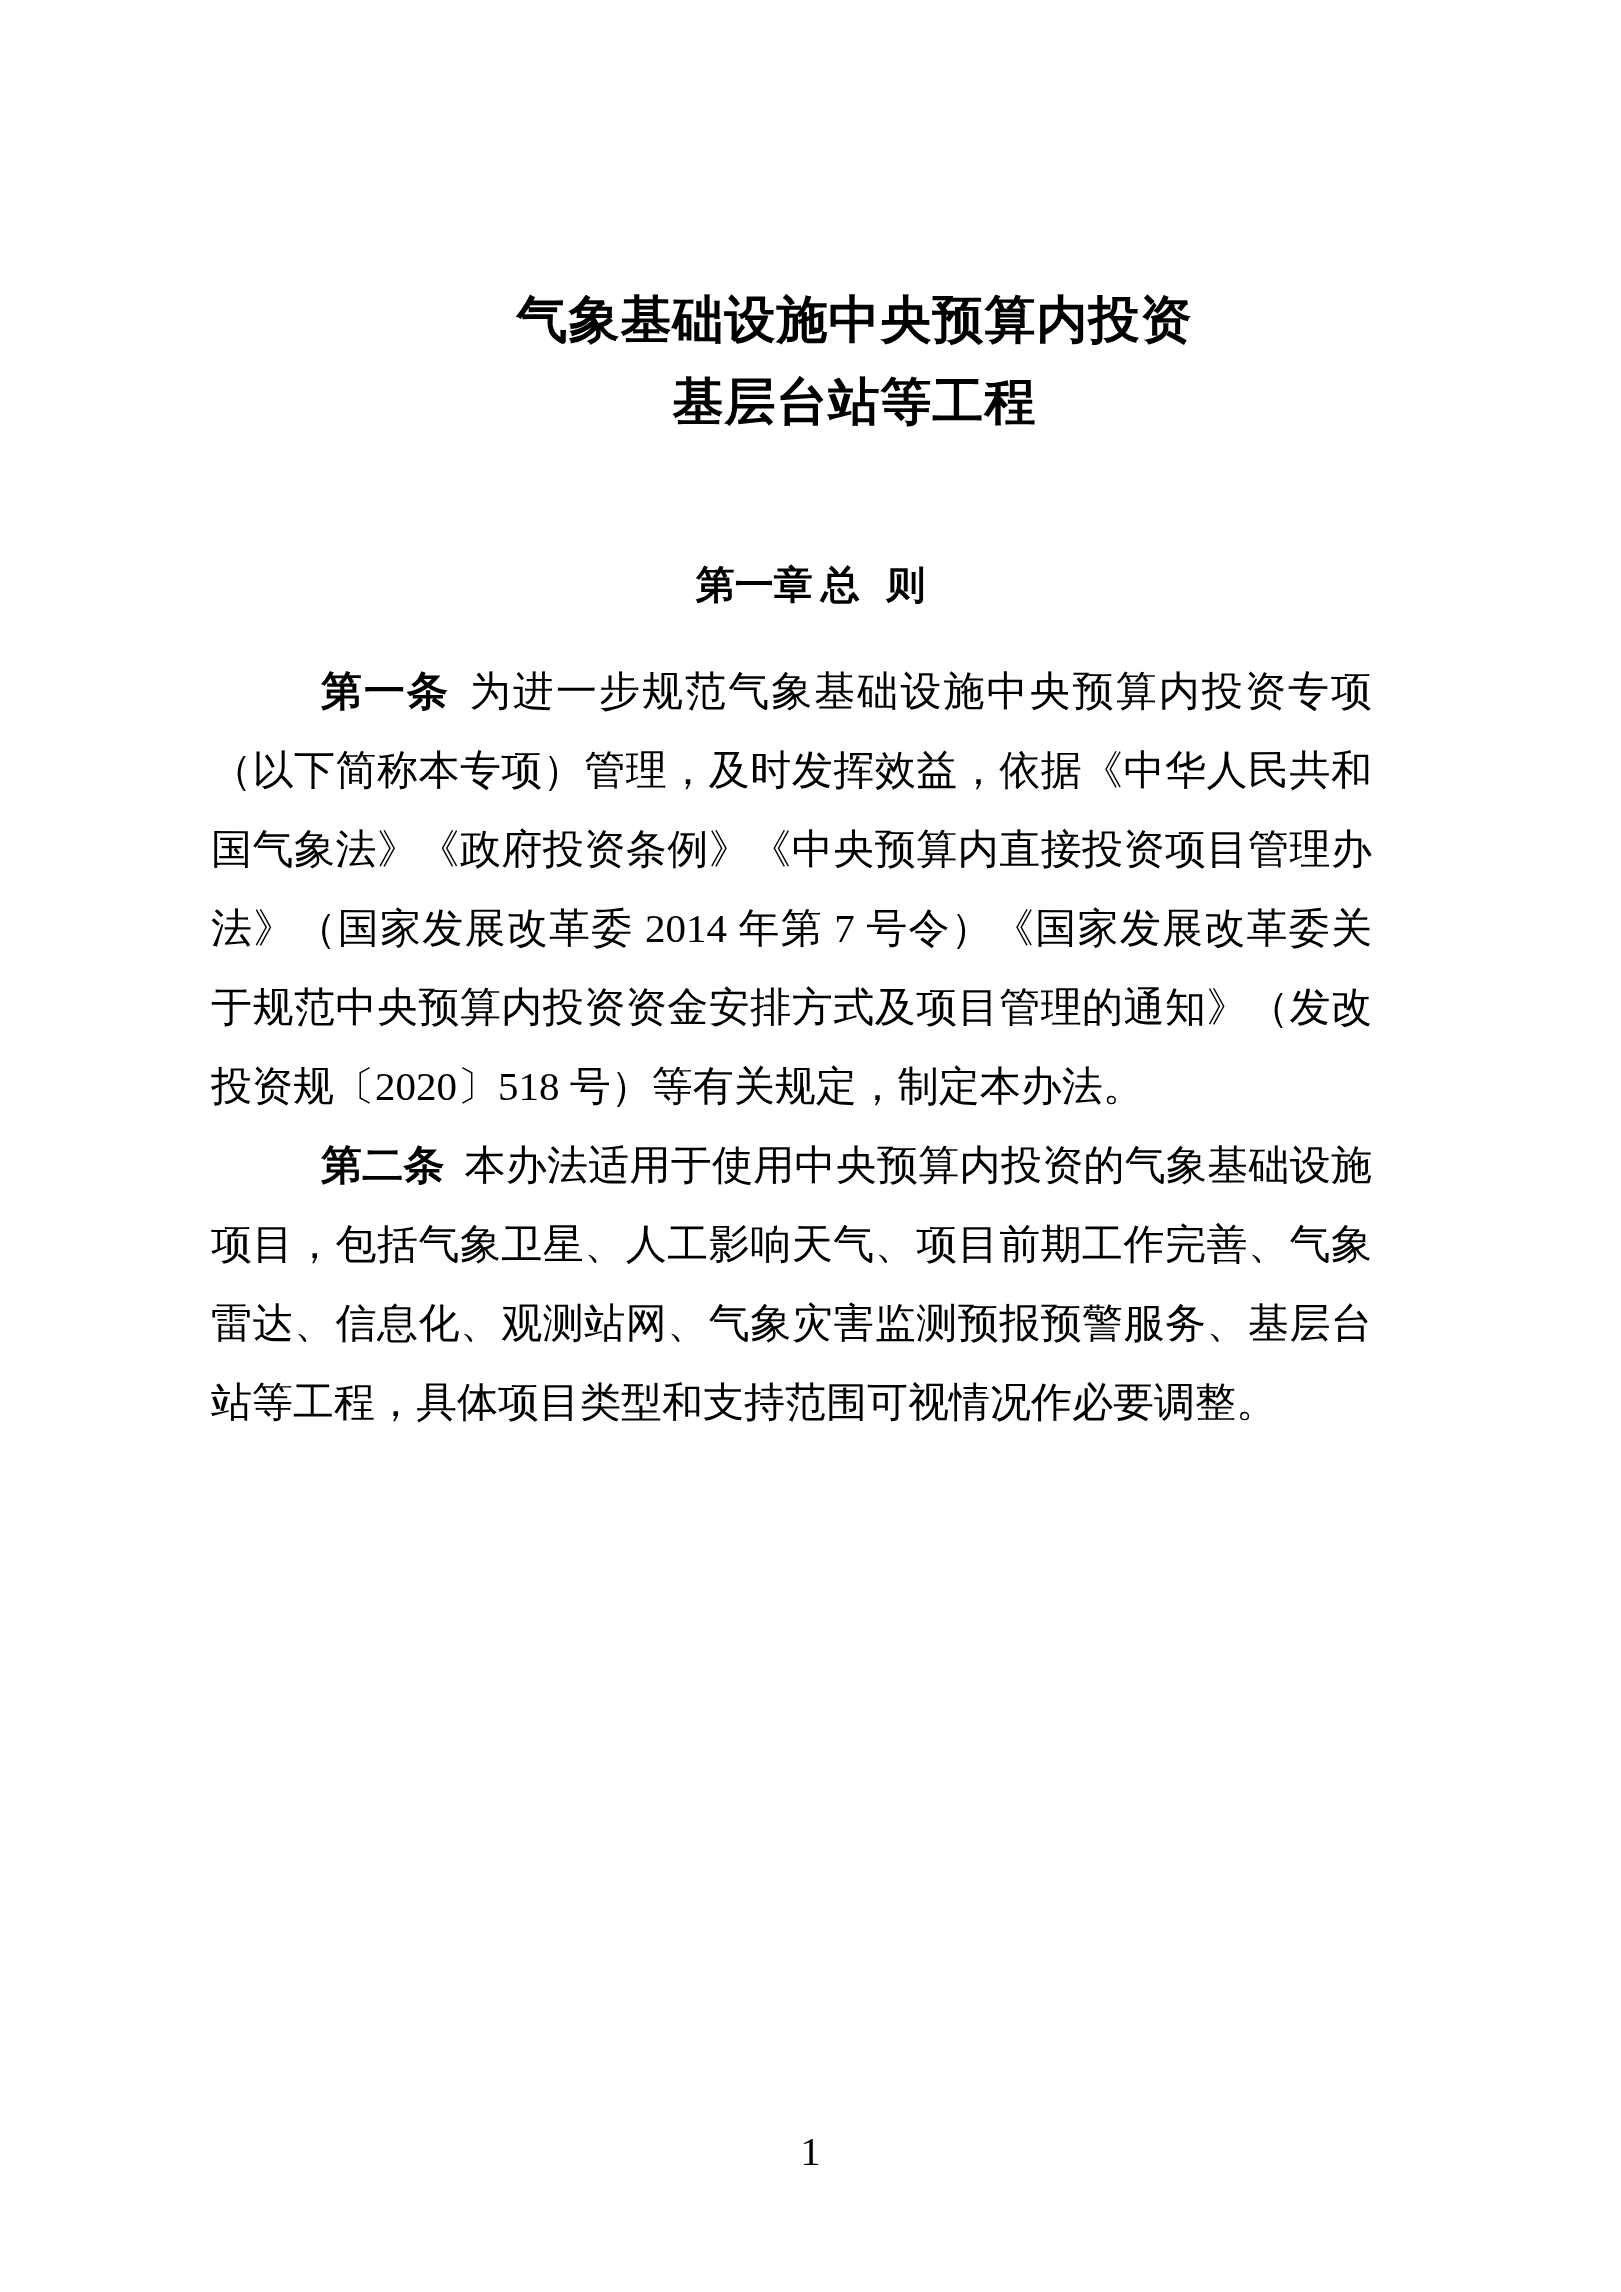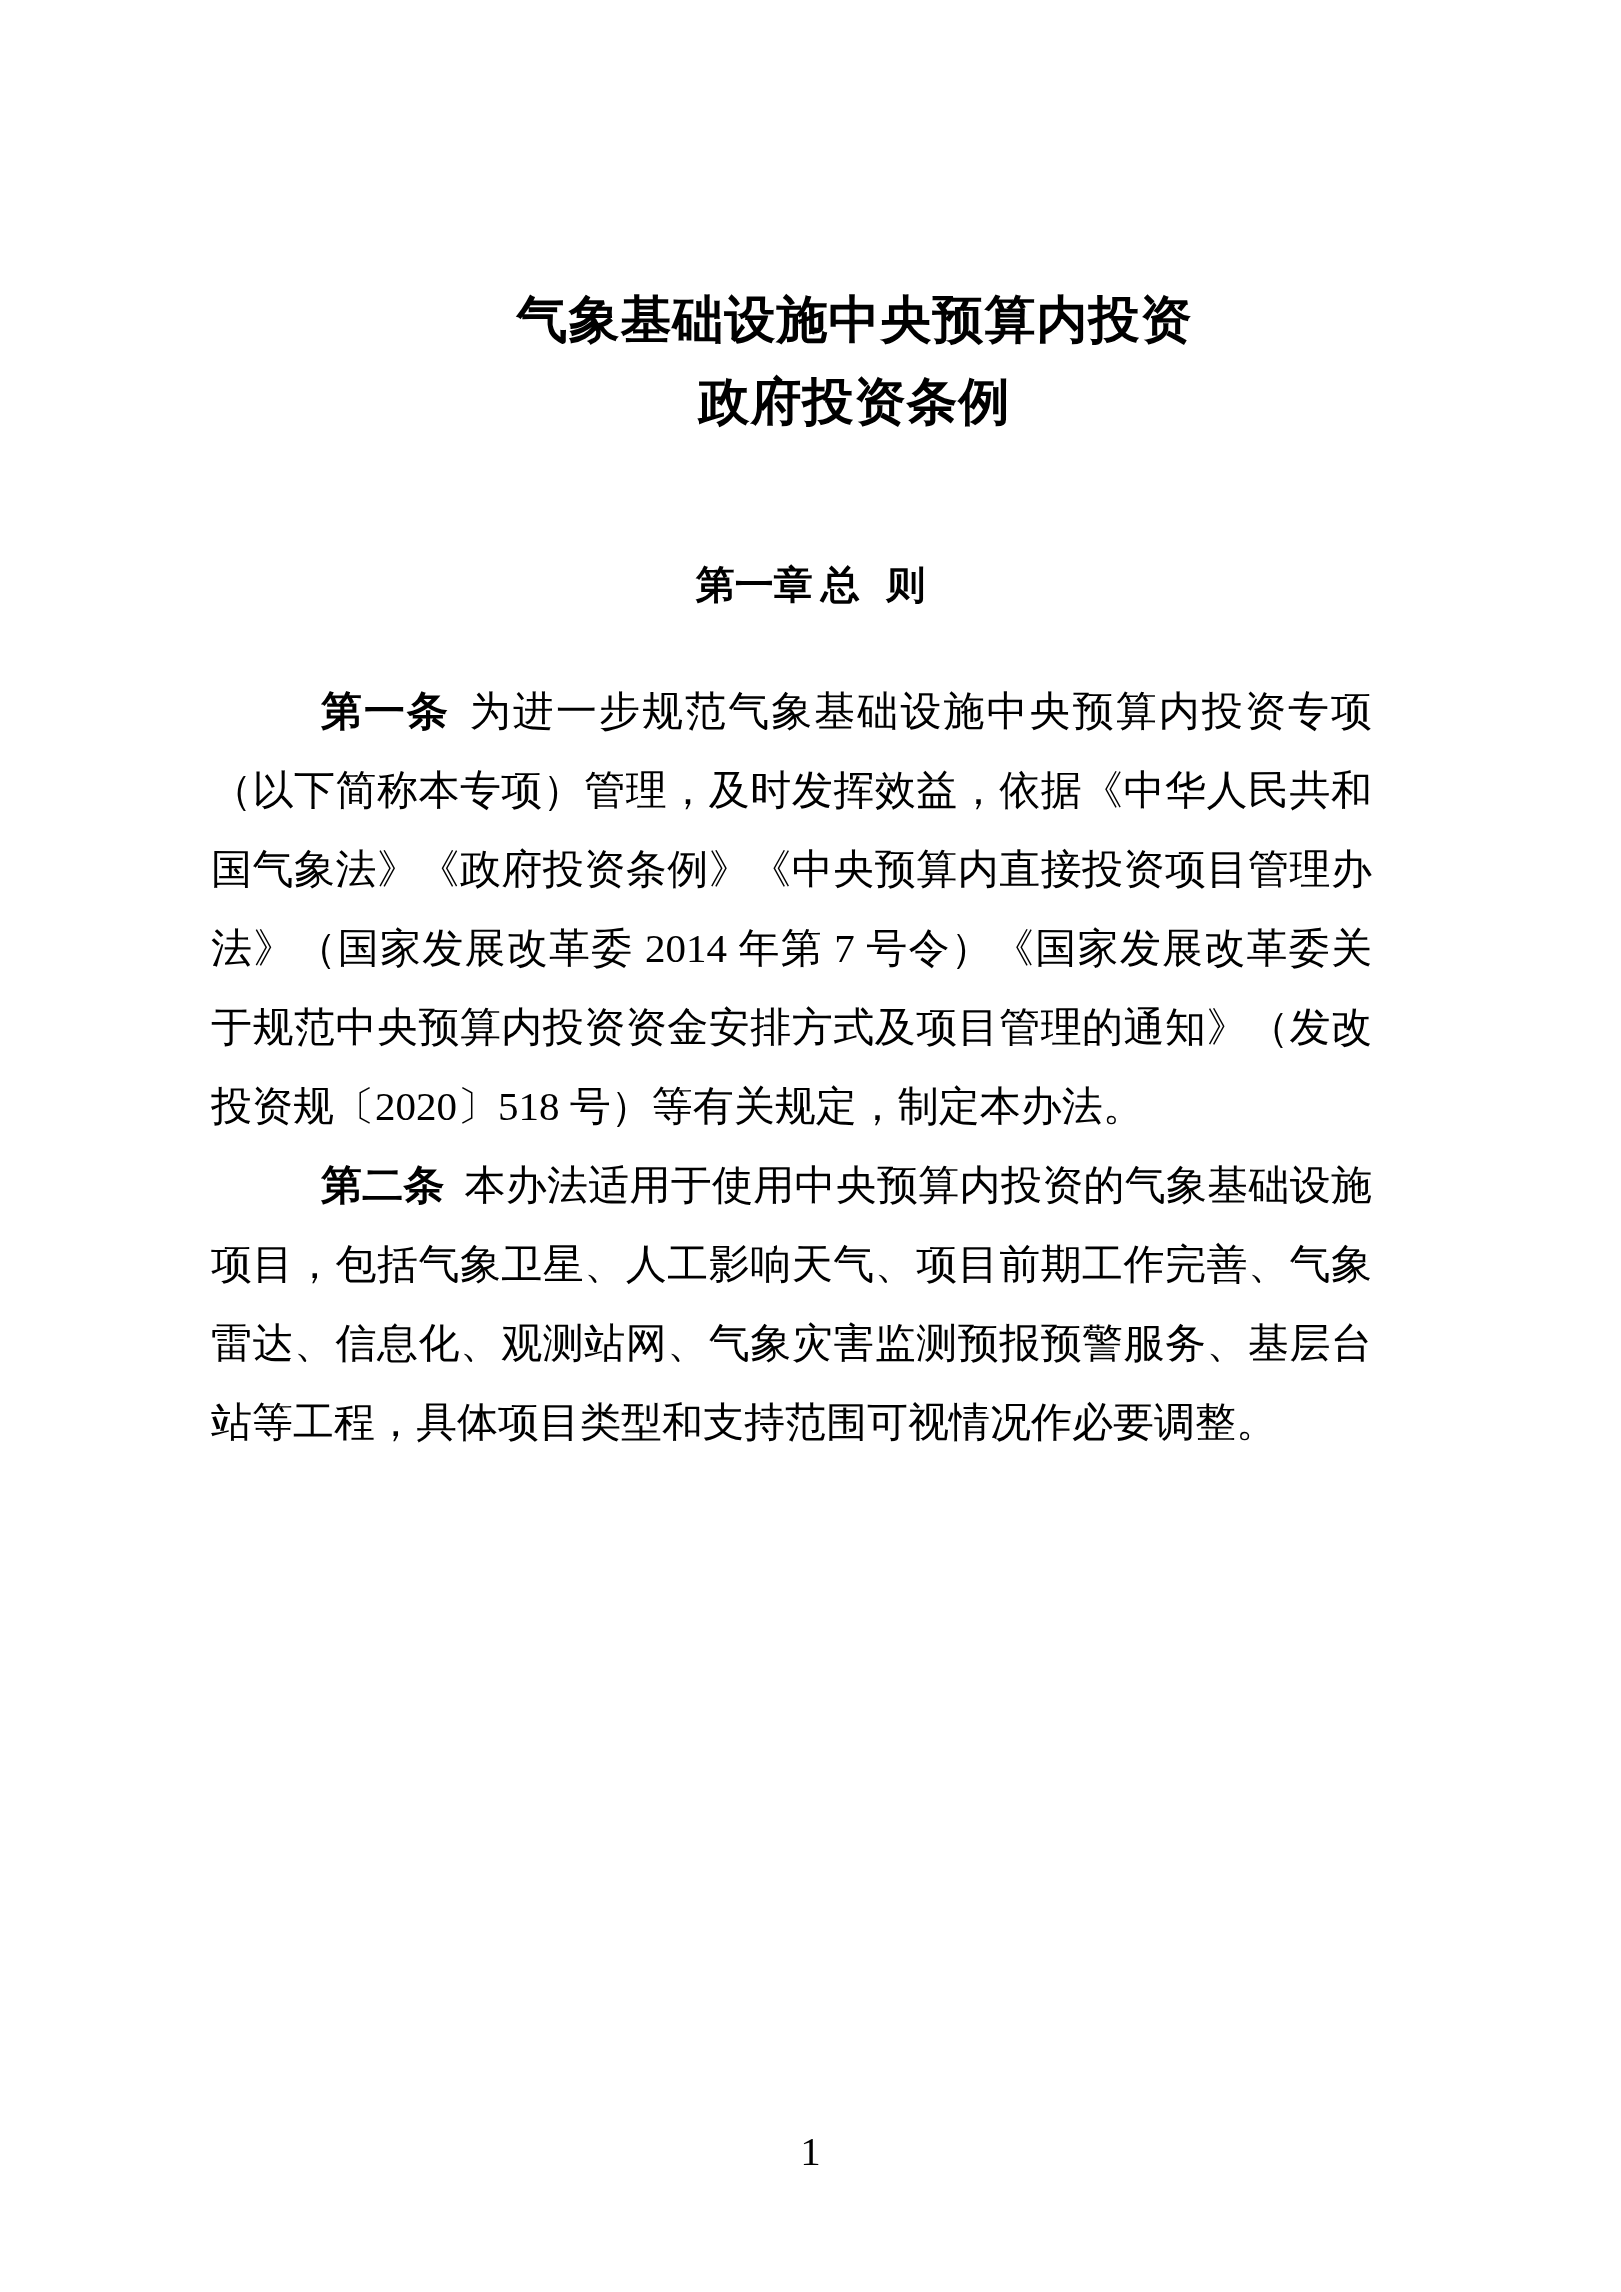--- a/index.html
+++ b/index.html
@@ -43,21 +43,21 @@
     font-family: "Liberation Sans", sans-serif;
   }
   .chapter-number {
   }
   .chapter-name {
     word-spacing: 15.7px;
     margin-left: 8px;
   }
   .body-text {
     position: absolute;
-    top: 672px;
+    top: 652px;
     left: 211px;
     width: 1161px;
     font-size: 41px;
     line-height: 79px;
     text-align: justify;
     text-justify: inter-ideograph;
   }
   .body-text p {
     margin: 0;
     padding: 0;
@@ -79,21 +79,21 @@
     font-family: "Liberation Serif", serif;
   }
 </style>
 </head>
 <body>
 
 <div class="page">
 
   <h1 class="doc-title">
     <span>气象基础设施中央预算内投资</span><br>
-    <span>政府投资条例</span>
+    <span>基层台站等工程</span>
   </h1>
 
   <div class="chapter">
     <span class="chapter-number">第一章</span><span class="chapter-name">总 则</span>
   </div>
 
   <div class="body-text">
     <p><span class="article-label">第一条</span><span>为进一步规范气象基础设施中央预算内投资专项（以下简称本专项）管理，及时发挥效益，依据《中华人民共和国气象法》《政府投资条例》《中央预算内直接投资项目管理办法》（国家发展改革委 2014 年第 7 号令）《国家发展改革委关于规范中央预算内投资资金安排方式及项目管理的通知》（发改投资规〔2020〕518 号）等有关规定，制定本办法。</span></p>
     <p><span class="article-label">第二条</span><span>本办法适用于使用中央预算内投资的气象基础设施项目，包括气象卫星、人工影响天气、项目前期工作完善、气象雷达、信息化、观测站网、气象灾害监测预报预警服务、基层台站等工程，具体项目类型和支持范围可视情况作必要调整。</span></p>
   </div>

